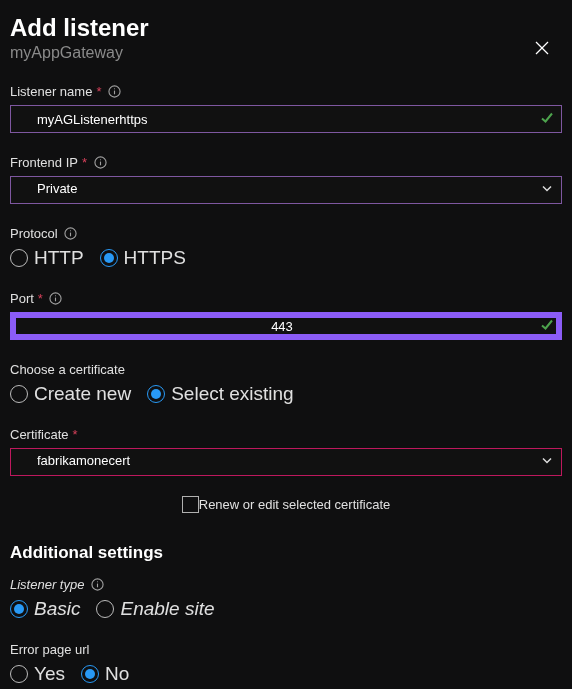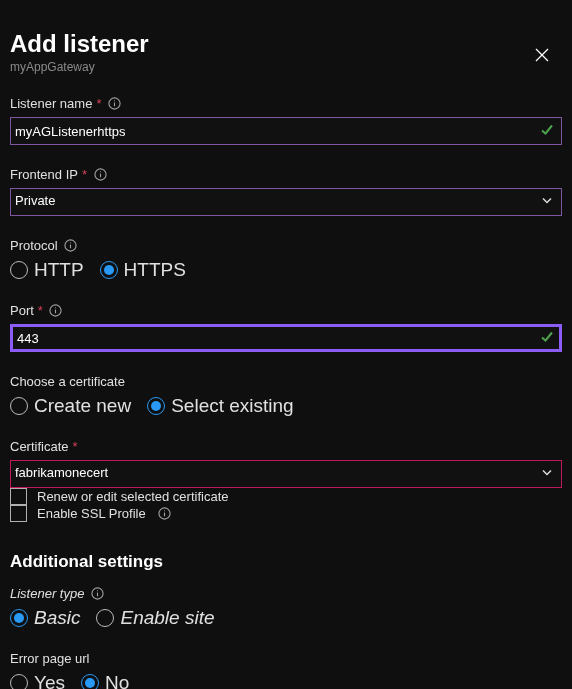--- a/index.html
+++ b/index.html
@@ -1,44 +1,44 @@
 <!DOCTYPE html>
 <html><head>
 <meta charset="utf-8">
 <style>
   * { box-sizing: border-box; margin: 0; padding: 0; }
   html, body { width: 572px; height: 689px; background: #0f0f10; color: #fff; font-family: "Segoe UI", Arial, sans-serif; font-size: 13px; overflow: hidden; }
   .panel { padding: 14px 10px 18px 10px; }
-  .header { display: flex; align-items: center; justify-content: space-between; margin-top: 16px; }
+  .header { display: flex; align-items: flex-end; justify-content: space-between; }
   h1 { font-size: 24px; font-weight: 600; color: #fff; }
-  .sub { color: #8a8a8a; font-size: 12px; margin-top: 2px; }
+  .sub { color: #8a8a8a; font-size: 16px; margin-top: 2px; }
   .close { width: 28px; height: 28px; display: flex; align-items: center; justify-content: center; color: #fff; cursor: pointer; margin-top: 6px; margin-right: 6px; }
   .close svg { stroke: #fff; stroke-width: 1.3; }
   .section { margin-top: 22px; }
   .section.tight { margin-top: 14px; font-style: italic; }
   .label { font-size: 13px; color: #e0e0e0; display: flex; align-items: center; gap: 4px; margin-bottom: 6px; }
   .req { color: #d6405a; font-size: 13px; }
   .info { width: 14px; height: 14px; display: inline-flex; align-items: center; justify-content: center; color: #a0a0a0; margin-left: 2px; }
   .info svg { stroke: #a0a0a0; fill: none; stroke-width: 1.2; }
-  .input, .select { width: 100%; height: 28px; background: #111; color: #fff; border: 1px solid #7e57a0; padding: 4px 34px 4px 4px; font-size: 13px; position: relative; }
-  .input.plain { border: 3px solid #8b5cf6; }
+  .input, .select { width: 100%; height: 28px; background: #111; color: #fff; border: 1px solid #7e57a0; padding: 4px 34px 4px 26px; font-size: 13px; position: relative; }
+  .input.plain { border: 6px solid #8b5cf6; text-align: center; }
   .select.blue { border: 1px solid #be185d; }
   .field { position: relative; }
   .check-right { position: absolute; right: 8px; top: 50%; transform: translateY(-50%); }
   .check-right svg { stroke: #4da34d; stroke-width: 2; fill: none; }
   .chev-right { position: absolute; right: 8px; top: 50%; transform: translateY(-50%); pointer-events: none; }
   .chev-right svg { stroke: #ddd; stroke-width: 1.5; fill: none; }
   .radio-row { display: flex; gap: 16px; align-items: center; margin-top: 2px; }
   .radio-group { display: flex; align-items: center; gap: 6px; cursor: pointer; }
   .radio-outer { width: 18px; height: 18px; border-radius: 50%; border: 1.5px solid #bbb; display: flex; align-items: center; justify-content: center; }
   .radio-outer.sel { border-color: #2899f5; }
   .radio-inner { width: 10px; height: 10px; border-radius: 50%; background: #2899f5; display: none; }
   .radio-outer.sel .radio-inner { display: block; }
   .radio-label { font-size: 19px; color: #e0e0e0; }
-  .check-row { display: flex; align-items: center; gap: 10px; cursor: pointer; }
+  .check-row { display: flex; align-items: center; margin-top: 20px; cursor: pointer; justify-content: center; }
   .checkbox { width: 17px; height: 17px; border: 1.3px solid #b0b0b0; background: transparent; }
   .check-label { font-size: 13px; color: #e0e0e0; }
   h2.addl { font-size: 17px; font-weight: 600; margin-top: 30px; color: #fff; }
 </style>
 </head>
 <body>
 
 <div class="panel">
   <div class="header">
     <div>
@@ -167,31 +167,20 @@
             <polyline points="3,5 7,9 11,5"></polyline>
           </svg></span>
     </div>
   </div>
 
   <div class="check-row">
     <div class="checkbox"></div>
     <span class="check-label">Renew or edit selected certificate</span>
   </div>
 
-  <div class="check-row">
-    <div class="checkbox"></div>
-    <span class="check-label">Enable SSL Profile</span>
-    <span class="info">
-        <svg width="13" height="13" viewBox="0 0 14 14">
-          <circle cx="7" cy="7" r="6"></circle>
-          <line x1="7" y1="6" x2="7" y2="10"></line>
-          <circle cx="7" cy="4" r="0.6" fill="#a0a0a0" stroke="none"></circle>
-        </svg>
-      </span>
-  </div>
 
   <h2 class="addl">Additional settings</h2>
 
   <div class="section tight">
     <div class="label">
       <span>Listener type</span>
       <span class="info">
           <svg width="13" height="13" viewBox="0 0 14 14">
             <circle cx="7" cy="7" r="6"></circle>
             <line x1="7" y1="6" x2="7" y2="10"></line>

